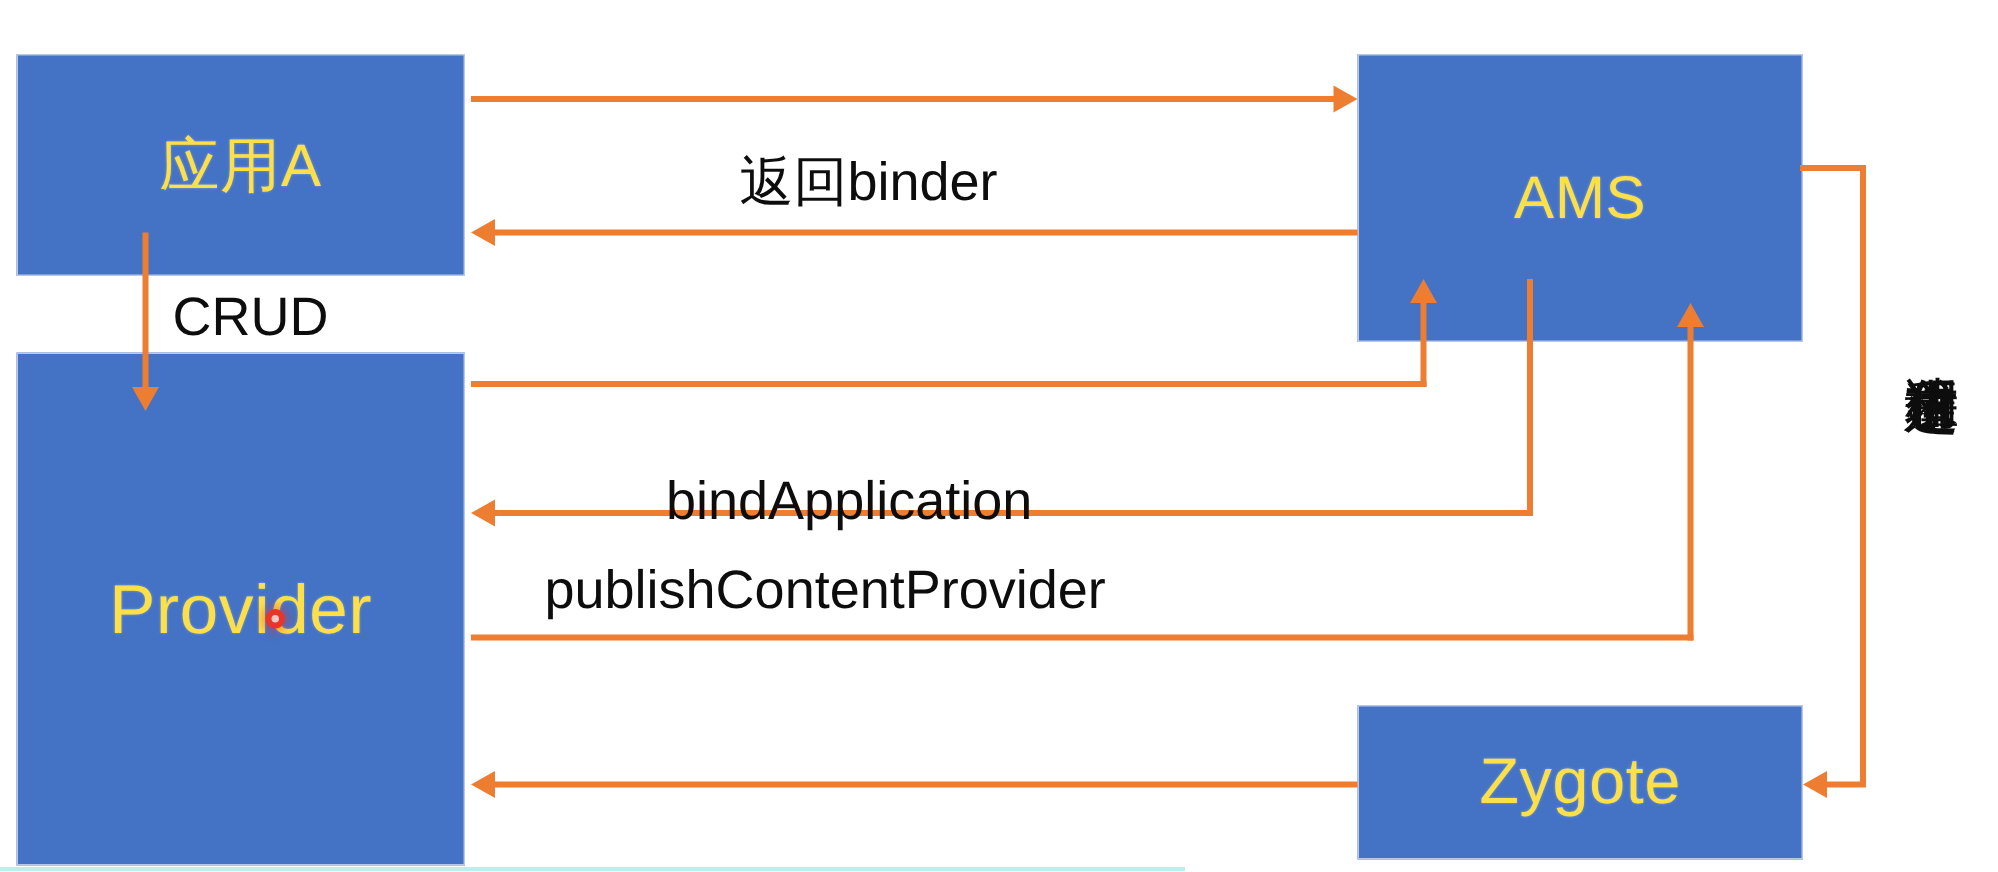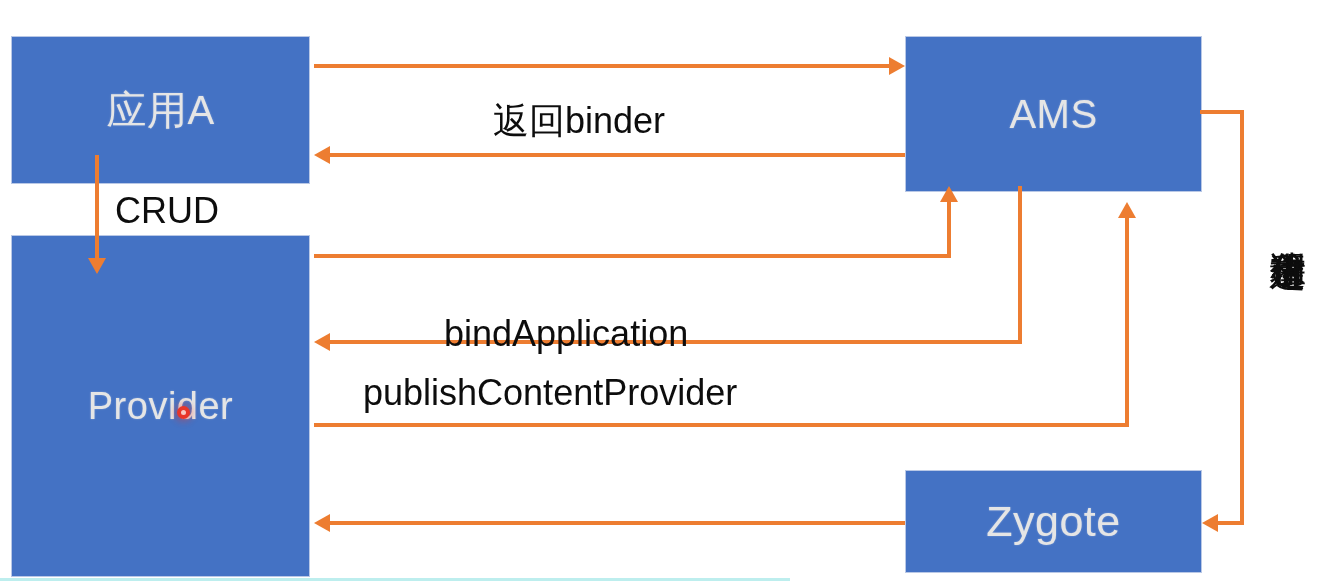--- a/index.html
+++ b/index.html
@@ -25,32 +25,32 @@
     border: 1px solid #b9c8e6;
     box-sizing: border-box;
     display: flex;
     align-items: center;
     justify-content: center;
     color: #ffffff;
     font-weight: 400;
     letter-spacing: 0.5px;
   }
   .node-label {
-    color: #e5e5e5;
+    color: #fde047;
     text-shadow: 0 0 2px rgba(255,255,255,0.35);
     white-space: nowrap;
   }
 
   #node-app      { left: 11px;  top: 36px;  width: 299px; height: 148px; }
   #node-provider { left: 11px;  top: 235px; width: 299px; height: 342px; }
-  #node-ams      { left: 905px; top: 36px;  width: 297px; height: 156px; }
+  #node-ams      { left: 905px; top: 36px;  width: 297px; height: 192px; }
   #node-zygote   { left: 905px; top: 470px; width: 297px; height: 103px; }
 
   #node-app      .node-label { font-size: 40px; }
-  #node-provider .node-label { font-size: 38px; }
+  #node-provider .node-label { font-size: 46px; }
   #node-ams      .node-label { font-size: 40px; }
   #node-zygote   .node-label { font-size: 43px; }
 
   
   .hline {
     position: absolute;
     height: 4px;
     background: #ED7D31;
   }
   .vline {

